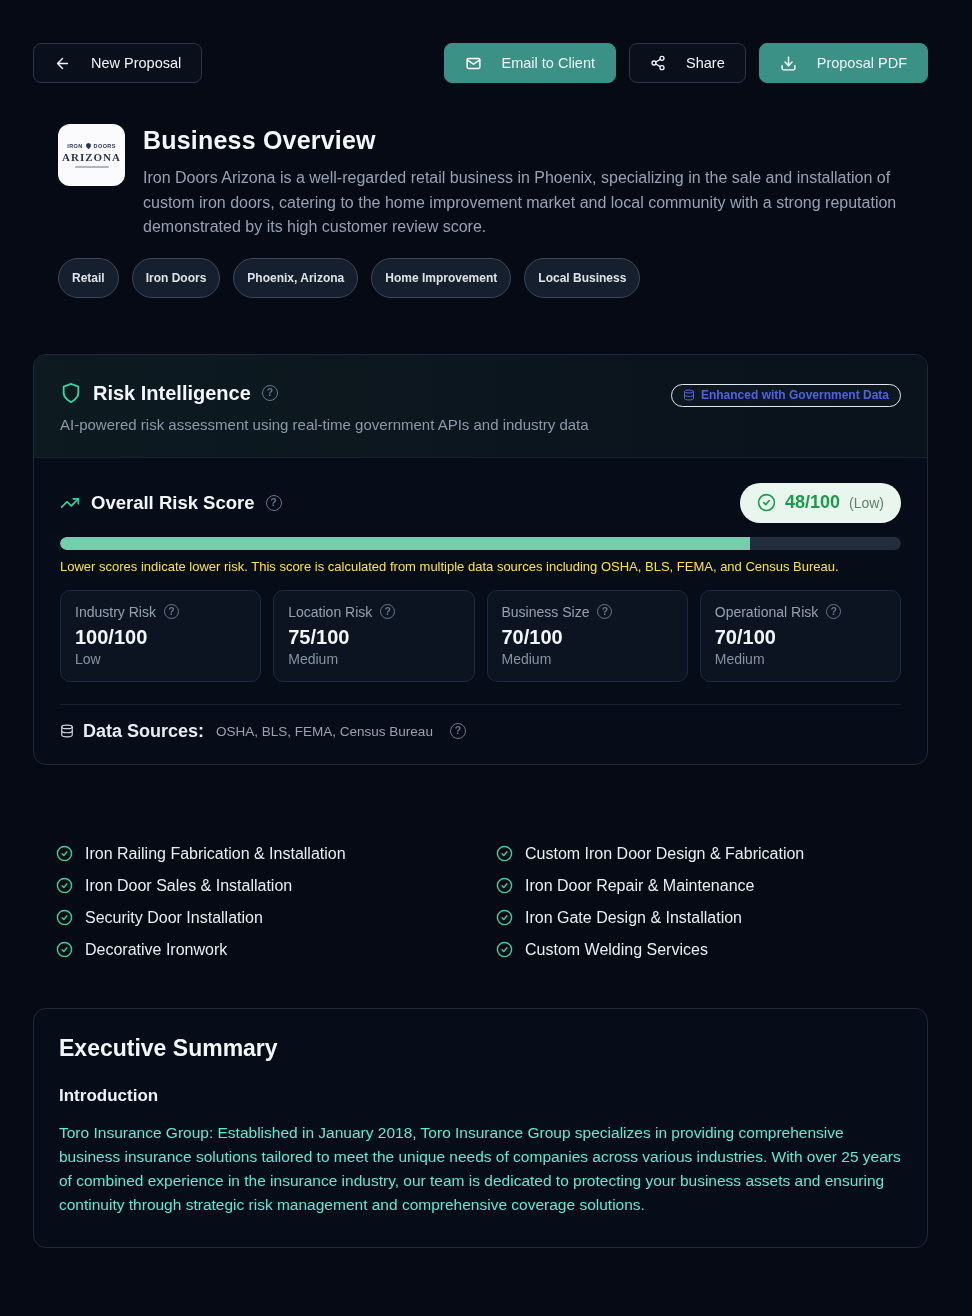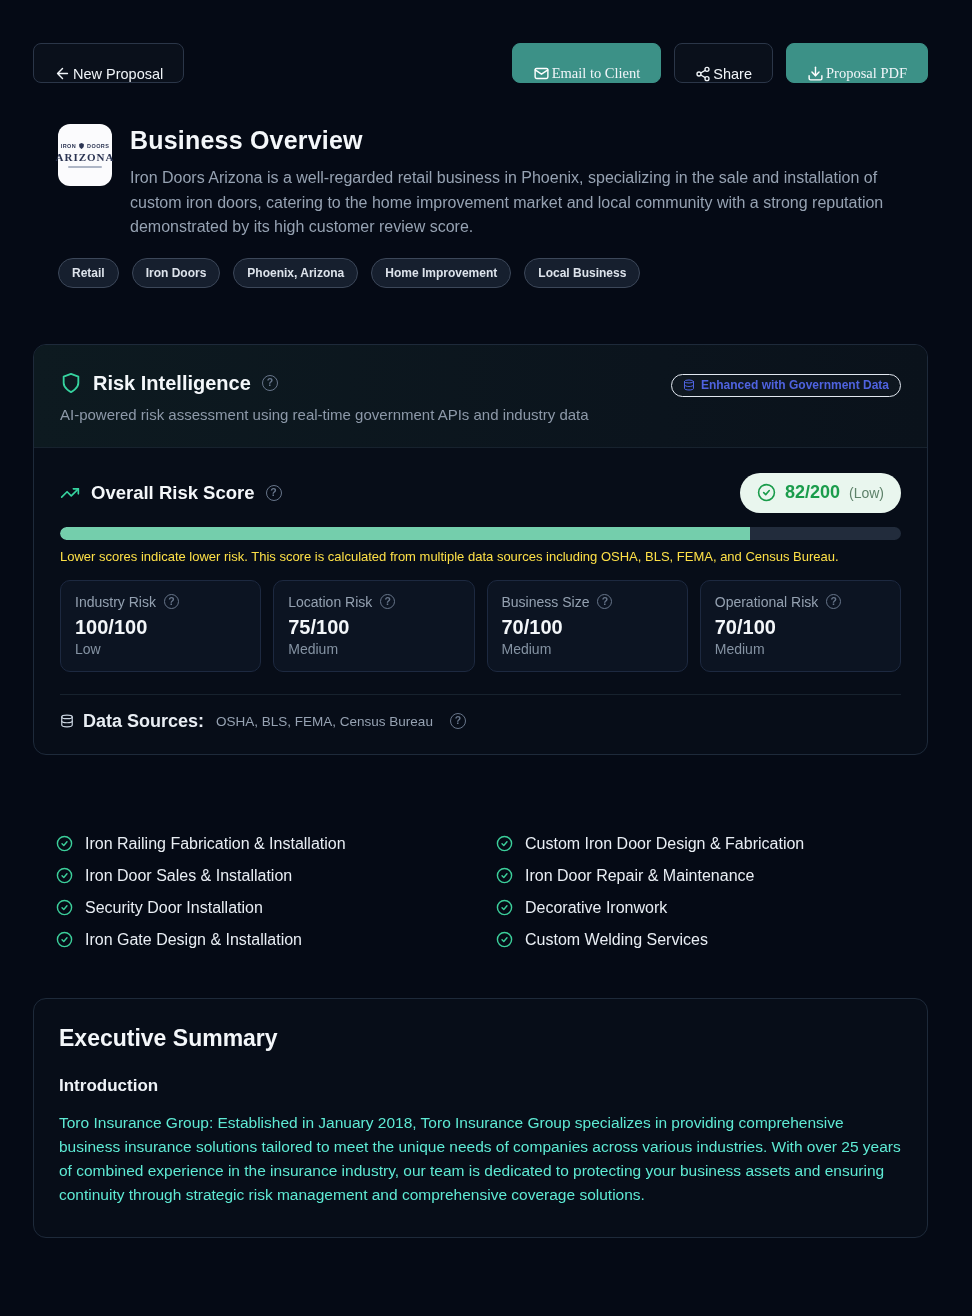--- a/index.html
+++ b/index.html
@@ -8,46 +8,46 @@
     width:972px; height:1316px; overflow:hidden;
     font-family:"Liberation Sans", sans-serif;
     color:#e8edf3;
   }
   .page { padding:43px 44px 0 33px; }
 
   
   .toolbar { display:flex; justify-content:space-between; align-items:flex-start; }
   .toolbar-right { display:flex; gap:13px; }
   .btn {
-    display:inline-flex; align-items:flex-end; gap:2px;
+    display:inline-flex; align-items:center; gap:20px;
     height:40px; padding:0 20px; border-radius:8px;
     font-size:14.5px; font-weight:500; color:#f1f5f9;
     cursor:pointer; white-space:nowrap;
   }
   .btn .ic { display:inline-flex; }
   .btn.ghost { background:rgba(13,20,32,.6); border:1px solid #2b3648; }
-  .btn.teal  { background:#3c9187; border:1px solid #3c9187;font-family:Liberation Serif, serif; }
+  .btn.teal  { background:#3c9187; border:1px solid #3c9187; }
   svg { display:block; }
 
   
   .biz { margin-top:41px; padding-left:25px; }
   .biz-head { display:flex; gap:18px; }
   .logo {
-    width:54px; height:62px; border-radius:12px; background:#fbfbfd;
+    width:67px; height:62px; border-radius:12px; background:#fbfbfd;
     display:flex; flex-direction:column; align-items:center; justify-content:center;
     flex-shrink:0; color:#2c3553;
   }
   .logo-top { display:flex; align-items:center; gap:2px; font-size:5.5px; font-weight:700; letter-spacing:.4px; }
   .logo-name { font-family:"Liberation Serif", serif; font-size:11px; font-weight:700; letter-spacing:1px; margin-top:1px; }
   .logo-tag { width:34px; height:2px; background:#aeb6c6; margin-top:3px; border-radius:1px; }
   .biz-title { font-size:25px; font-weight:700; color:#f4f7fa; letter-spacing:.2px; margin-top:2px; }
   .biz-desc { margin-top:11px; max-width:760px; font-size:16px; line-height:24.5px; color:#96a2b2; }
   .tags { display:flex; gap:13px; margin-top:18px; flex-wrap:wrap; }
   .tag {
-    display:inline-flex; align-items:center; height:30px; padding:0 13px;
+    display:inline-flex; align-items:center; height:40px; padding:0 13px;
     border-radius:999px; background:#161f2e; border:1px solid #3c4759;
     font-size:12px; font-weight:700; color:#dde3eb;
   }
 
   
   .card { background:#070d18; border:1px solid #1e2a3a; border-radius:13px; }
 
   
   .risk-card { margin-top:56px; overflow:hidden; }
   .risk-head {
@@ -232,21 +232,21 @@
           <span class="overall-label">Overall Risk Score</span>
           <span class="help">?</span>
         </div>
         <span class="score-pill">
           <span>
             <svg width="19" height="19" viewBox="0 0 24 24" fill="none" stroke="#1a9c4b" stroke-width="2" stroke-linecap="round" stroke-linejoin="round">
                 <circle cx="12" cy="12" r="10"></circle>
                 <polyline points="8.5 12.2 11 14.7 15.5 9.5"></polyline>
               </svg>
           </span>
-          <span class="score-val">82/200</span>
+          <span class="score-val">48/100</span>
           <span class="score-lvl">(Low)</span>
         </span>
       </div>
 
       <div class="bar">
         <div class="bar-fill" style="width:82%"></div>
       </div>
       <div class="bar-caption">Lower scores indicate lower risk. This score is calculated from multiple data sources including OSHA, BLS, FEMA, and Census Bureau.</div>
 
       <div class="risk-grid">
@@ -345,30 +345,30 @@
         </span>
       <span>Security Door Installation</span>
     </div>
     <div class="service">
       <span>
           <svg width="17" height="17" viewBox="0 0 24 24" fill="none" stroke="#3ccf9b" stroke-width="2" stroke-linecap="round" stroke-linejoin="round">
             <circle cx="12" cy="12" r="10"></circle>
             <polyline points="8.5 12.2 11 14.7 15.5 9.5"></polyline>
           </svg>
         </span>
+      <span>Iron Gate Design &amp; Installation</span>
+    </div>
+    <div class="service">
+      <span>
+          <svg width="17" height="17" viewBox="0 0 24 24" fill="none" stroke="#3ccf9b" stroke-width="2" stroke-linecap="round" stroke-linejoin="round">
+            <circle cx="12" cy="12" r="10"></circle>
+            <polyline points="8.5 12.2 11 14.7 15.5 9.5"></polyline>
+          </svg>
+        </span>
       <span>Decorative Ironwork</span>
-    </div>
-    <div class="service">
-      <span>
-          <svg width="17" height="17" viewBox="0 0 24 24" fill="none" stroke="#3ccf9b" stroke-width="2" stroke-linecap="round" stroke-linejoin="round">
-            <circle cx="12" cy="12" r="10"></circle>
-            <polyline points="8.5 12.2 11 14.7 15.5 9.5"></polyline>
-          </svg>
-        </span>
-      <span>Iron Gate Design &amp; Installation</span>
     </div>
     <div class="service">
       <span>
           <svg width="17" height="17" viewBox="0 0 24 24" fill="none" stroke="#3ccf9b" stroke-width="2" stroke-linecap="round" stroke-linejoin="round">
             <circle cx="12" cy="12" r="10"></circle>
             <polyline points="8.5 12.2 11 14.7 15.5 9.5"></polyline>
           </svg>
         </span>
       <span>Custom Welding Services</span>
     </div>

